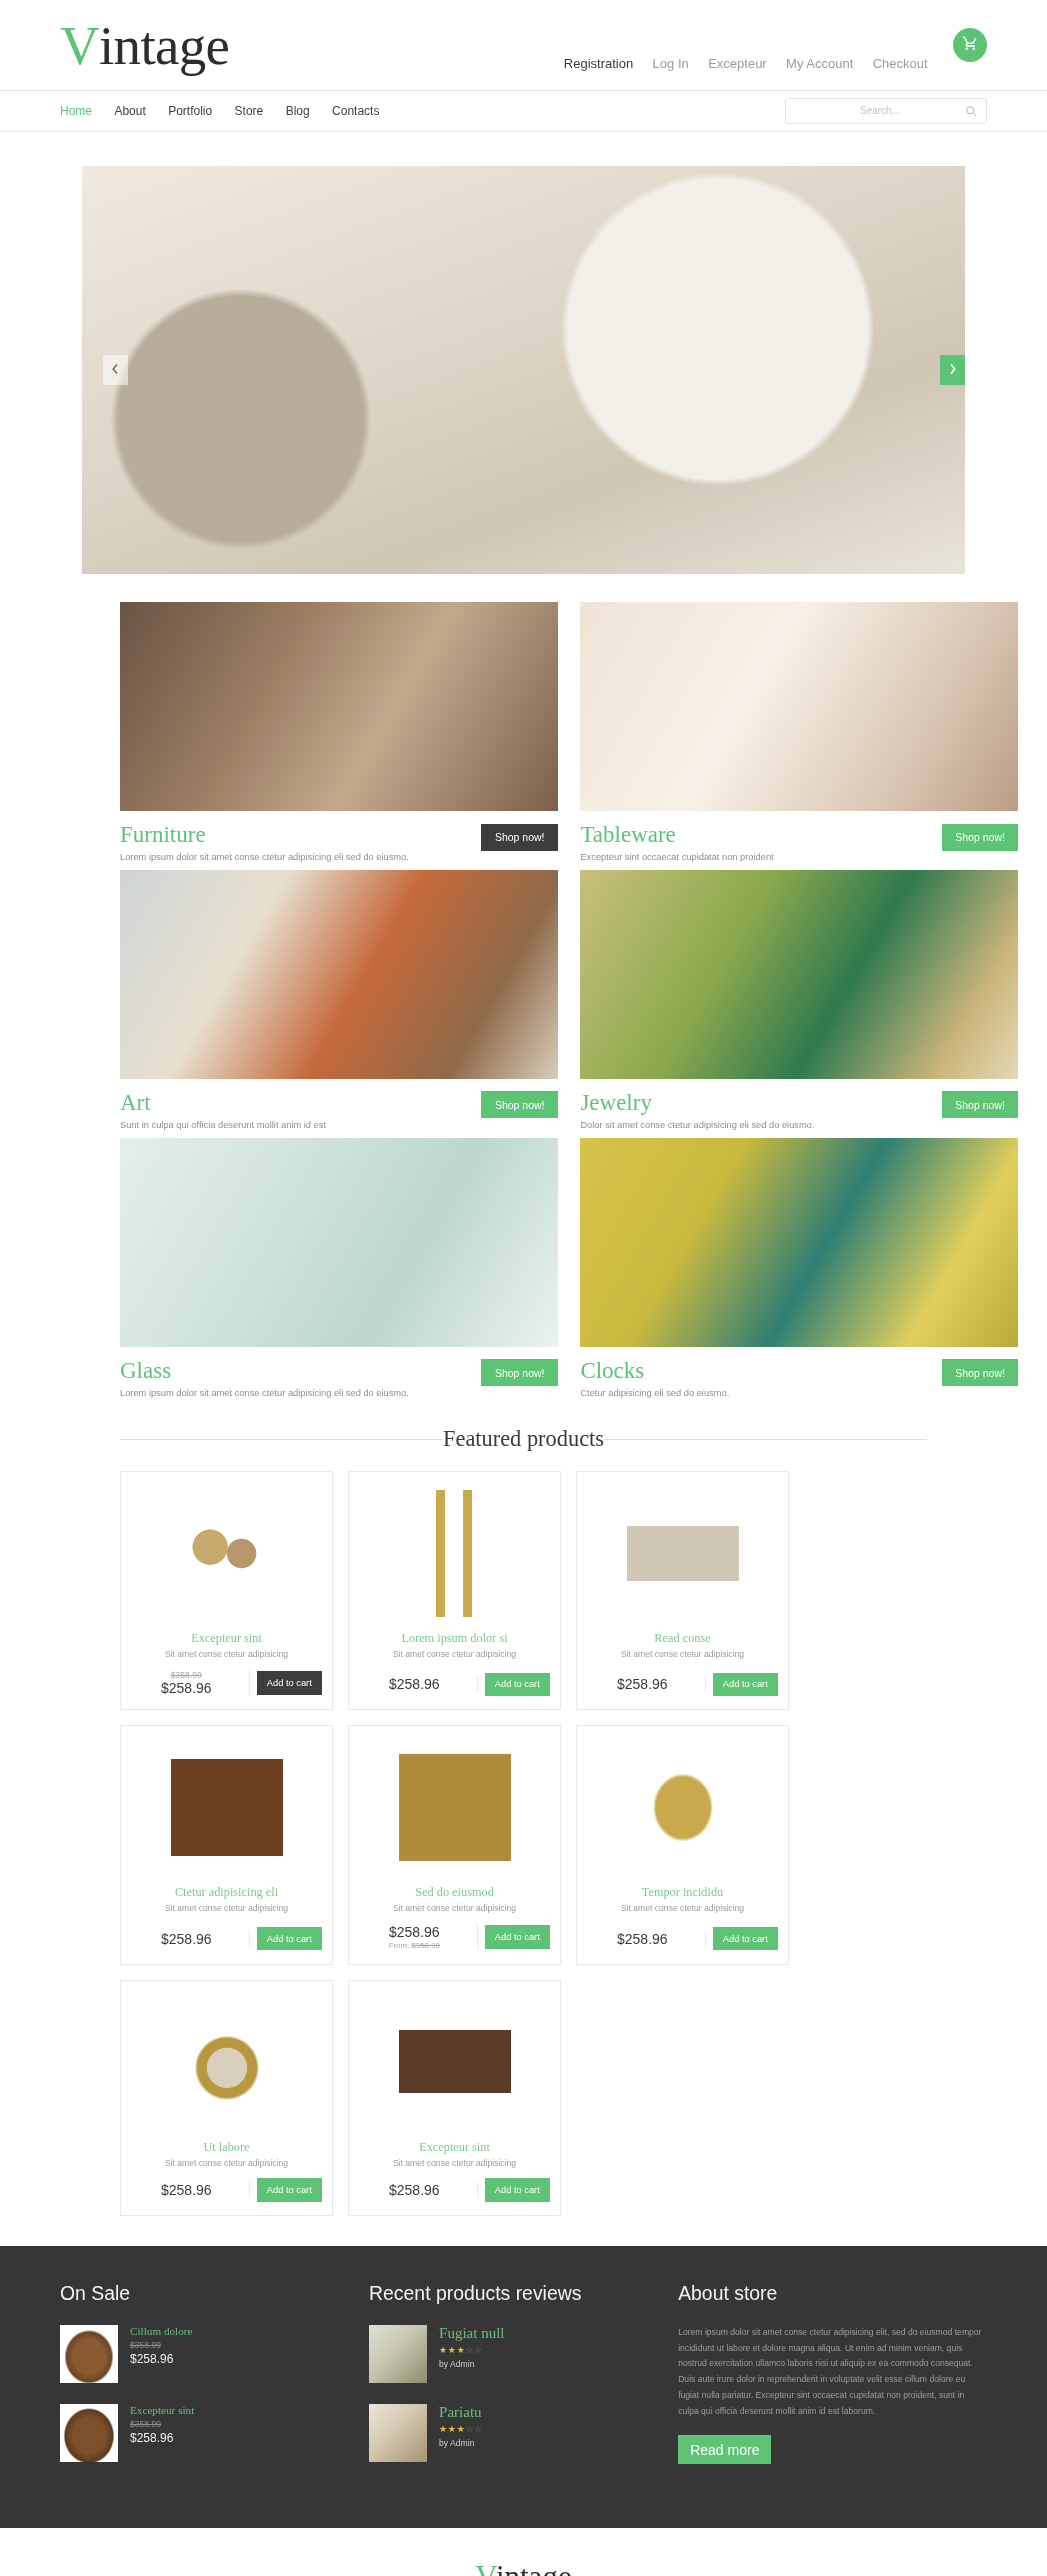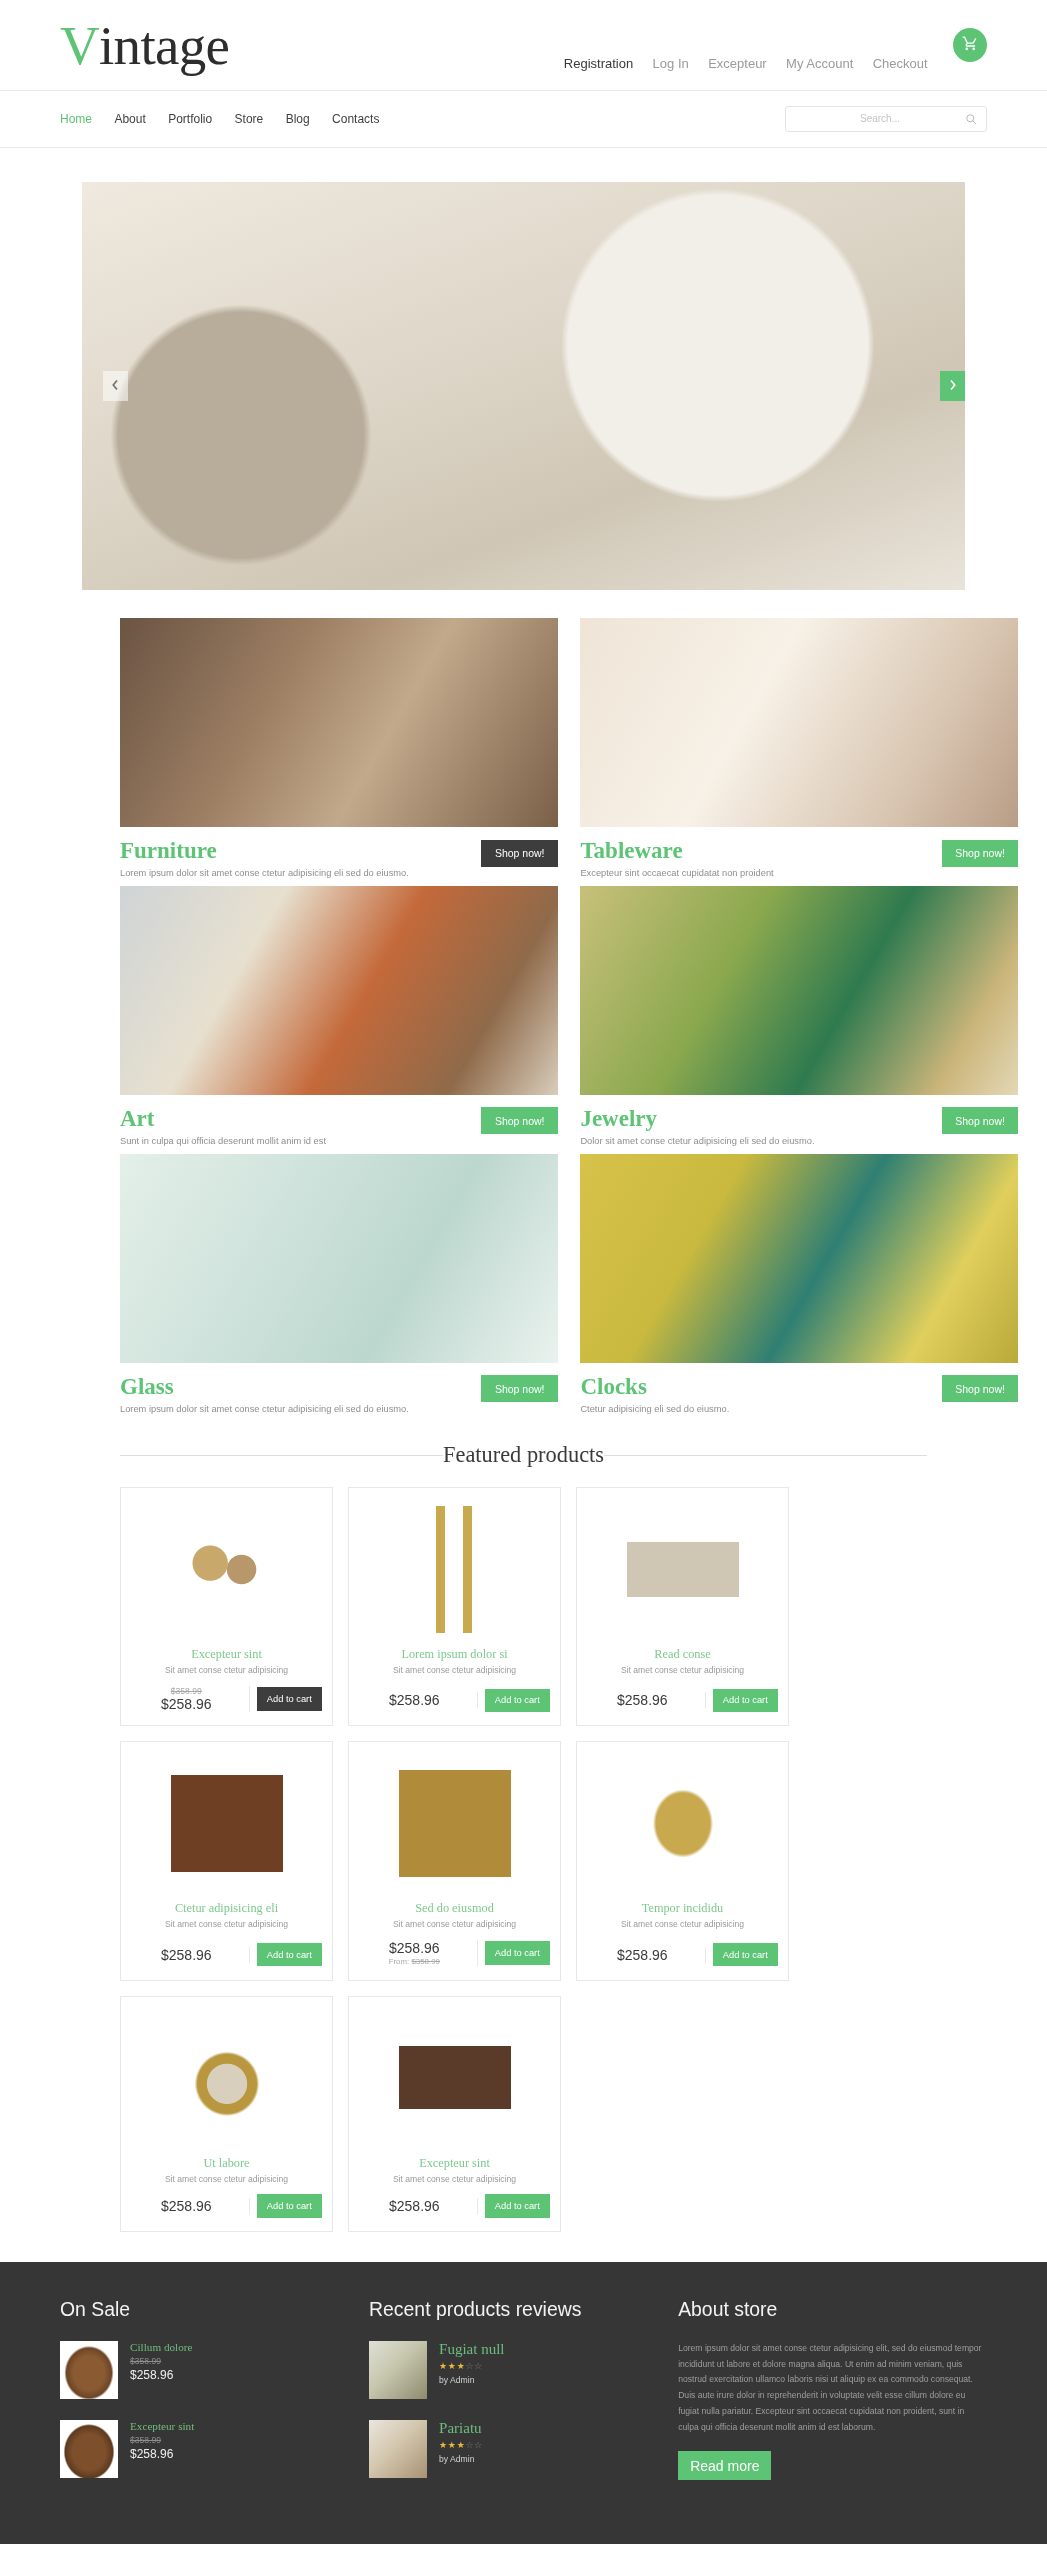--- a/index.html
+++ b/index.html
@@ -47,21 +47,21 @@
     margin-left: 6px;
     border: none;
     cursor: pointer;
   }
   .cart-btn svg { width: 16.5px; height: 16.5px; fill: #fff; }
 
   
   .nav-bar {
     border-top: 0.7px solid #e9e9e9;
     border-bottom: 0.7px solid #e9e9e9;
-    height: 58px;
+    height: 42px;
     display: flex;
     align-items: center;
     justify-content: space-between;
     padding: 0 60px;
   }
   .main-nav { display: flex; gap: 22.4px; }
   .main-nav a {
     font-size: 12px;
     color: #3f3f3f;
     text-decoration: none;
@@ -125,21 +125,21 @@
     display: flex;
     justify-content: space-between;
     align-items: flex-start;
     padding-top: 10.5px;
   }
   .cat-text { padding-top: 1.5px; }
   .cat-title {
     font-family: "Liberation Serif", serif;
     font-size: 23px;
     color: #5cc474;
-    font-weight: 700;
+    font-weight: 400;
     line-height: 1.05;
   }
   .cat-desc {
     font-size: 9.3px;
     color: #8e8e8e;
     margin-top: 5.2px;
   }
   .shop-btn {
     border: none;
     color: #fff;

